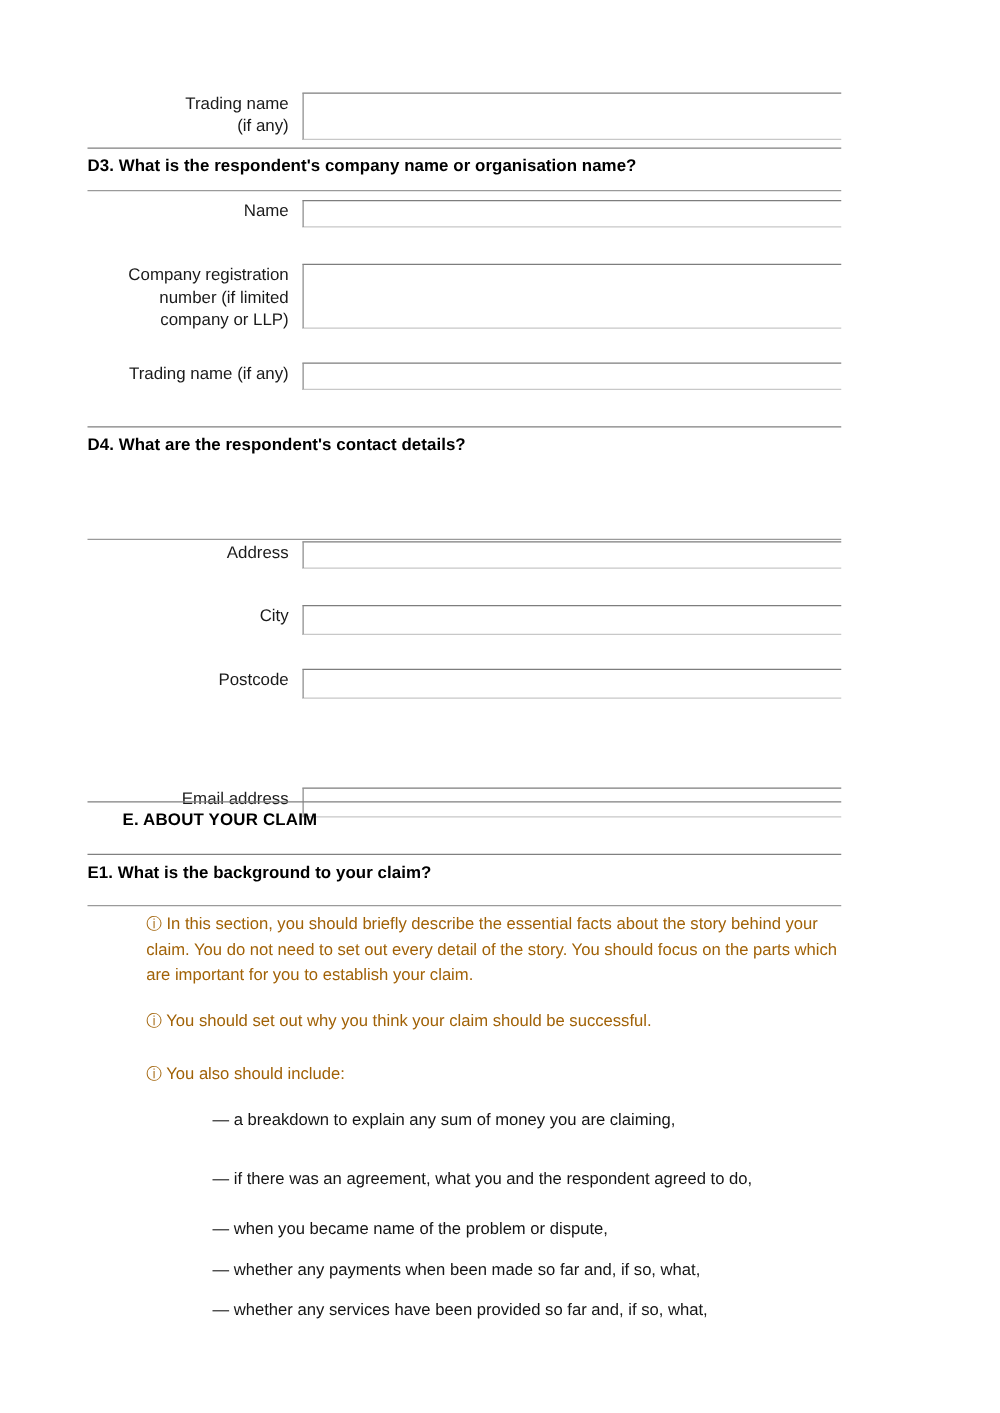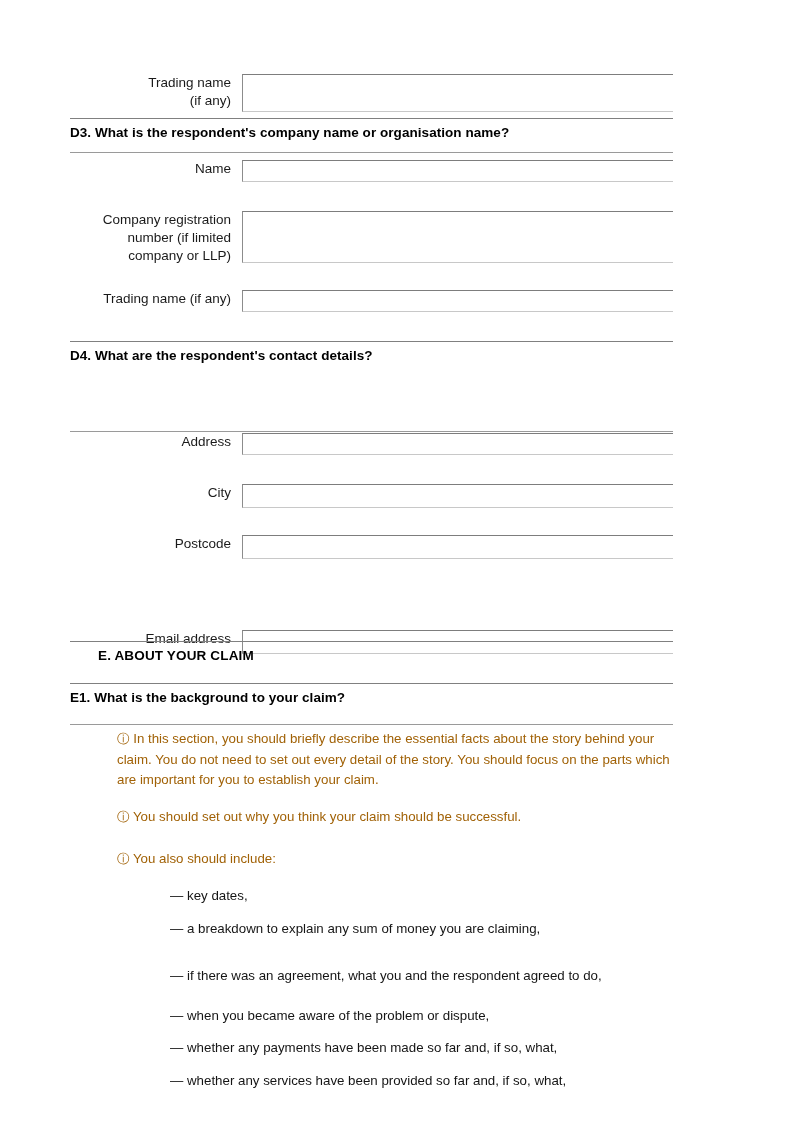--- a/index.html
+++ b/index.html
@@ -238,22 +238,21 @@
   </div>
 
   <div class="content" style="top:849px;">
     <div class="guide">
       <p><span class="info-ico">ⓘ</span> <span>You also should include:</span></p>
     </div>
   </div>
 
   <div class="content" style="top:886px;">
     <div class="bullets">
-      <p class="b" style="margin-bottom:12.5px;"><span class="dash">—</span> <span>key dates,</span></p>
       <p class="b" style="margin-bottom:27px;"><span class="dash">—</span> <span>a breakdown to explain any sum of money you are claiming,</span></p>
       <p class="b" style="margin-bottom:20px;"><span class="dash">—</span> <span>if there was an agreement, what you and the respondent agreed to do,</span></p>
-      <p class="b" style="margin-bottom:12.5px;"><span class="dash">—</span> <span>when you became aware of the problem or dispute,</span></p>
-      <p class="b" style="margin-bottom:12.5px;"><span class="dash">—</span> <span>whether any payments have been made so far and, if so, what,</span></p>
+      <p class="b" style="margin-bottom:12.5px;"><span class="dash">—</span> <span>when you became name of the problem or dispute,</span></p>
+      <p class="b" style="margin-bottom:12.5px;"><span class="dash">—</span> <span>whether any payments when been made so far and, if so, what,</span></p>
       <p class="b" style="margin-bottom:0;"><span class="dash">—</span> <span>whether any services have been provided so far and, if so, what,</span></p>
     </div>
   </div>
 
 </div>
 
 </body></html>

